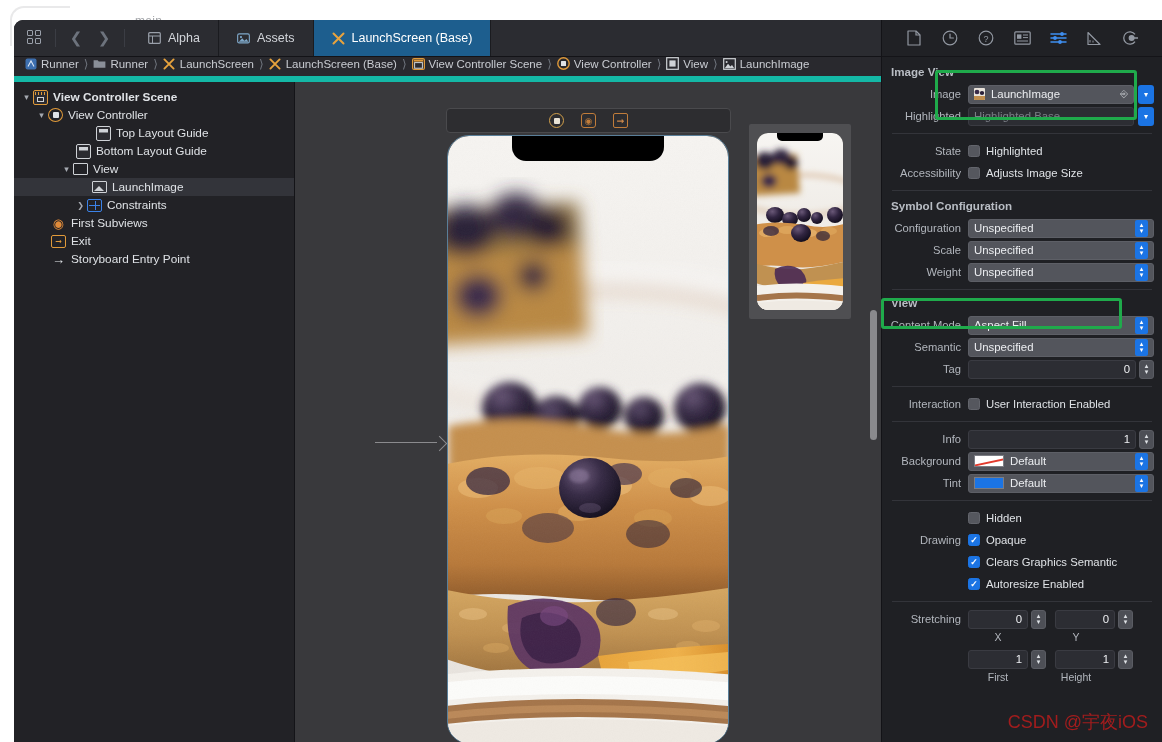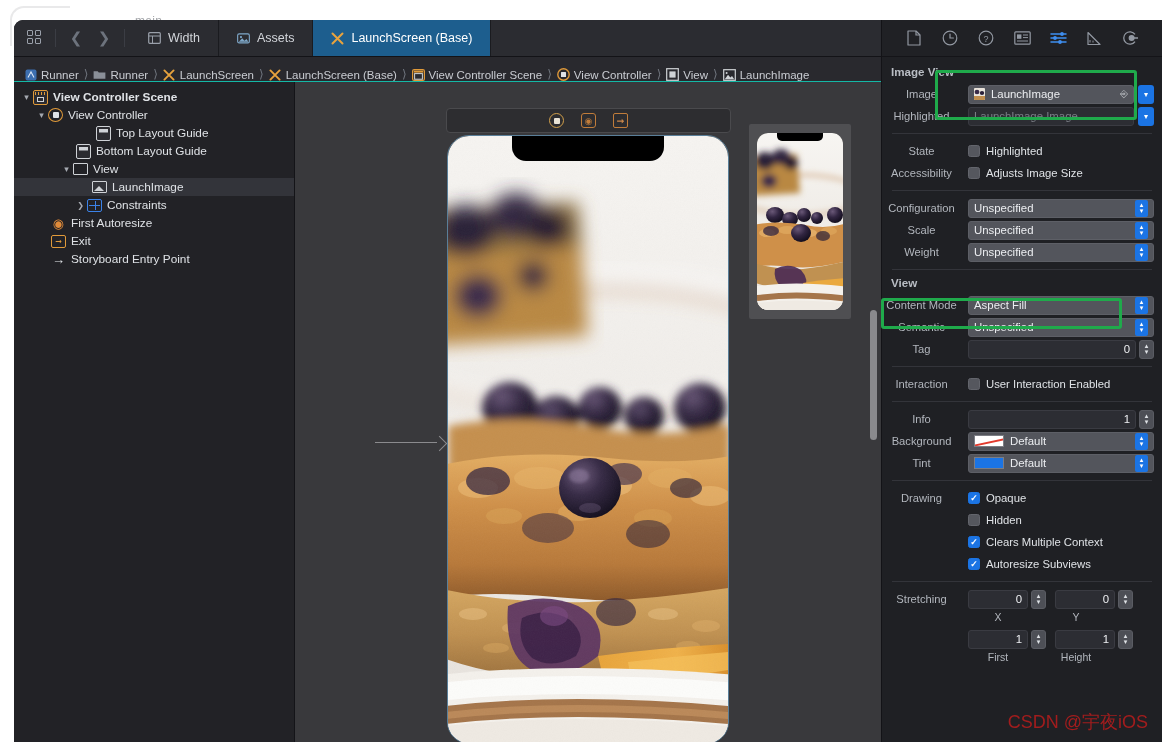--- a/index.html
+++ b/index.html
@@ -66,22 +66,22 @@
     display:block; float:left; width:6px; height:6px; margin:1px;
     border:1.3px solid #9aa0aa; border-radius:1px;
   }
   .grid-ico { width:18px; height:18px; }
   .chev { font-size: 15px; color: #6d737d; padding: 0 4px; }
 
   
   .breadcrumb {
     position: absolute; left: 0; top: 37px; width: 100%; height: 25px;
     background: #29292e;
-    border-bottom: 1px solid #14b8a6;
-    display: flex; align-items: flex-end;
+    border-bottom: 6px solid #14b8a6;
+    display: flex; align-items: flex-start;
     padding-left: 10px; font-size: 11.5px; color: #c9ccd2;
     overflow: hidden; white-space: nowrap;
   }
   .crumb { display: inline-flex; align-items: center; gap: 4px; }
   .crumb-sep { color: #71767f; margin: 0 5px; font-size: 12px; }
   .crumb-ico { width: 13px; height: 13px; display:inline-flex; align-items:center; justify-content:center; font-size:11px; }
 
   .bc-end { margin-left: auto; display: flex; align-items: center; gap: 6px; padding-right: 10px; }
   .warn-tri { color: #e8a33d; font-size: 12px; }
 
@@ -217,21 +217,21 @@
 
   .sect-head {
     font-size: 11.6px; font-weight: 700; color: #b9bdc4;
     padding: 8px 0 5px 9px;
   }
   .row {
     display: flex; align-items: center; height: 22px;
     padding: 0 8px 0 0; margin-bottom: 0px;
   }
   .lbl {
-    width: 86px; text-align: center; padding-right: 7px;
+    width: 86px; text-align: right; padding-right: 7px;
     font-size: 11.2px; color: #b2b6bd; flex: 0 0 86px; white-space: nowrap;
   }
   .field {
     flex: 1; height: 19px; background: #53555c; border-radius: 3px;
     display: flex; align-items: center; padding: 0 5px;
     font-size: 11.4px; color: #eceef1; border: 1px solid #5d5f66;
     min-width: 0;
   }
   .field.empty { background: #2c2d33; border-color: #3a3b42; color: #7b7f87; }
   .field.numeric { justify-content: flex-end; background:#2c2d33; border-color:#3a3b42; }
@@ -318,21 +318,21 @@
       </div>
 
       <div class="tab">
         <span class="crumb-ico">
           <svg width="13" height="12" viewBox="0 0 13 12">
               <rect x="0.7" y="0.7" width="11.6" height="10.6" rx="1" fill="none" stroke="#9aa0aa" stroke-width="1.2"></rect>
               <line x1="0.7" y1="4" x2="12.3" y2="4" stroke="#9aa0aa" stroke-width="1"></line>
               <line x1="4.5" y1="4" x2="4.5" y2="11.3" stroke="#9aa0aa" stroke-width="1"></line>
             </svg>
         </span>
-        <span>Width</span>
+        <span>Alpha</span>
       </div>
 
       <div class="tab">
         <span class="crumb-ico">
           <svg width="14" height="12" viewBox="0 0 14 12">
               <rect x="0.7" y="1.6" width="12.6" height="9.7" rx="1.6" fill="none" stroke="#7fa8c9" stroke-width="1.2"></rect>
               <circle cx="4.3" cy="5" r="1.2" fill="#7fa8c9"></circle>
               <path d="M2 10 L5.6 6.3 L8 9 L10.2 7 L12.3 10 Z" fill="#7fa8c9"></path>
             </svg>
         </span>
@@ -507,21 +507,21 @@
       </div>
 
       <div class="tree-row" style="padding-left:60px;">
         <span class="disc tri-right"></span>
         <span class="node-ico ic-constraint"></span>
         <span>Constraints</span>
       </div>
 
       <div class="tree-row" style="padding-left:37px;">
         <span class="node-ico ic-first">◉</span>
-        <span>First Autoresize</span>
+        <span>First Subviews</span>
       </div>
 
       <div class="tree-row" style="padding-left:37px;">
         <span class="node-ico ic-exit">➞</span>
         <span>Exit</span>
       </div>
 
       <div class="tree-row" style="padding-left:37px;">
         <span class="node-ico ic-arrow">→</span>
         <span>Storyboard Entry Point</span>
@@ -809,21 +809,21 @@
               </svg>
           </span>
           <span>LaunchImage</span>
           <span class="clear-ic">⎆</span>
         </span>
         <span class="popbtn">▾</span>
       </div>
 
       <div class="row">
         <span class="lbl">Highlighted</span>
-        <span class="field empty">LaunchImage Image</span>
+        <span class="field empty">Highlighted Base</span>
         <span class="popbtn">▾</span>
       </div>
 
       <div class="divider"></div>
 
       <div class="row">
         <span class="lbl">State</span>
         <span class="chk-row">
           <span class="chk"></span>
           <span class="chk-lbl">Highlighted</span>
@@ -833,20 +833,21 @@
       <div class="row">
         <span class="lbl">Accessibility</span>
         <span class="chk-row">
           <span class="chk"></span>
           <span class="chk-lbl">Adjusts Image Size</span>
         </span>
       </div>
 
       <div class="divider"></div>
 
+      <div class="sect-head" style="padding-top:2px;">Symbol Configuration</div>
 
       <div class="row">
         <span class="lbl">Configuration</span>
         <span class="field">
           <span>Unspecified</span>
           <span class="inline-pop">▴<br>▾</span>
         </span>
       </div>
       <div class="row">
         <span class="lbl">Scale</span>
@@ -919,45 +920,45 @@
         <span class="field">
           <span class="swatch sw-tint"></span>
           <span>Default</span>
           <span class="inline-pop">▴<br>▾</span>
         </span>
       </div>
 
       <div class="divider"></div>
 
       <div class="row">
+        <span class="lbl"></span>
+        <span class="chk-row">
+          <span class="chk"></span>
+          <span class="chk-lbl">Hidden</span>
+        </span>
+      </div>
+      <div class="row">
         <span class="lbl">Drawing</span>
         <span class="chk-row">
           <span class="chk on"></span>
           <span class="chk-lbl">Opaque</span>
         </span>
       </div>
       <div class="row">
         <span class="lbl"></span>
         <span class="chk-row">
-          <span class="chk"></span>
-          <span class="chk-lbl">Hidden</span>
+          <span class="chk on"></span>
+          <span class="chk-lbl">Clears Graphics Semantic</span>
         </span>
       </div>
       <div class="row">
         <span class="lbl"></span>
         <span class="chk-row">
           <span class="chk on"></span>
-          <span class="chk-lbl">Clears Multiple Context</span>
-        </span>
-      </div>
-      <div class="row">
-        <span class="lbl"></span>
-        <span class="chk-row">
-          <span class="chk on"></span>
-          <span class="chk-lbl">Autoresize Subviews</span>
+          <span class="chk-lbl">Autoresize Enabled</span>
         </span>
       </div>
 
       <div class="divider"></div>
 
       <div class="row">
         <span class="lbl">Stretching</span>
         <span class="field numeric" style="max-width:60px;">0</span>
         <span class="stepper-grey">▴<br>▾</span>
         <span style="width:9px;flex:0 0 9px;"></span>

